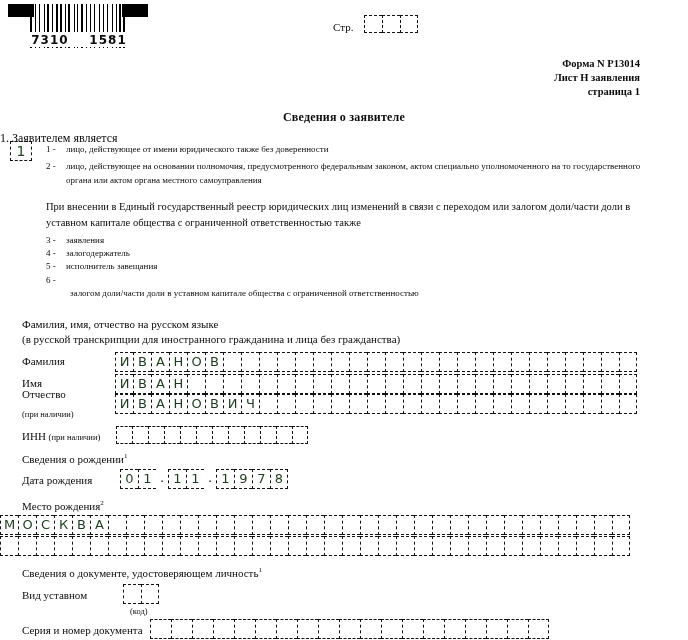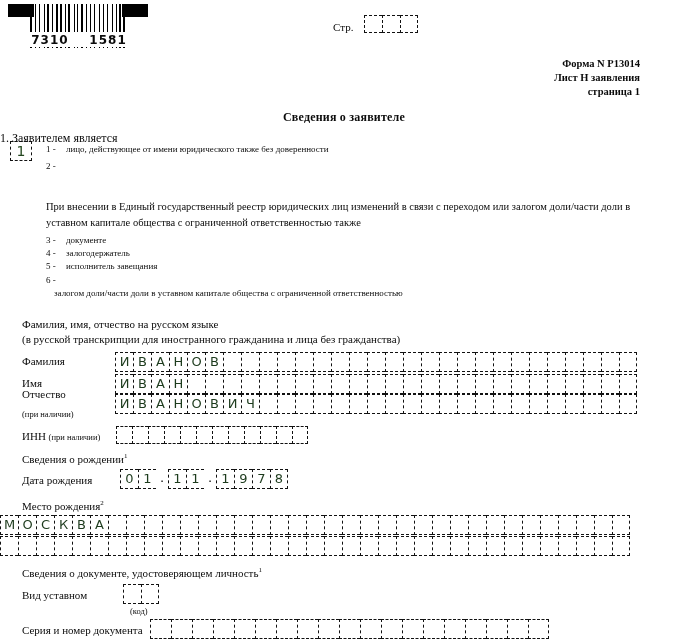--- a/index.html
+++ b/index.html
@@ -141,35 +141,37 @@
   <div class="ctr-title">Сведения о заявителе</div>
 
   <div class="t sec-h" style="left:0;top:131px;">1. Заявителем является</div>
 
   <div class="selbox">1</div>
 
   <div class="t opt-num" style="left:46px;top:144px;">1 -</div>
   <div class="t opt-txt" style="left:66px;top:144px;">лицо, действующее от имени юридического также без доверенности</div>
 
   <div class="t opt-num" style="left:46px;top:161px;">2 -</div>
+  <div class="t opt-txt" style="left:66px;top:161px;">лицо, действующее на основании полномочия, предусмотренного федеральным законом, актом специально уполномоченного на то государственного</div>
+  <div class="t opt-txt" style="left:66px;top:175px;">органа или актом органа местного самоуправления</div>
 
   <div class="t para" style="left:46px;top:199px;">При внесении в Единый государственный реестр юридических лиц изменений в связи с переходом или залогом доли/части доли в</div>
   <div class="t para" style="left:46px;top:215px;">уставном капитале общества с ограниченной ответственностью также</div>
 
   <div class="t opt-num" style="left:46px;top:235px;">3 -</div>
-  <div class="t opt-txt" style="left:66px;top:235px;">документе</div>
+  <div class="t opt-txt" style="left:66px;top:235px;">заявления</div>
 
   <div class="t opt-num" style="left:46px;top:248px;">4 -</div>
   <div class="t opt-txt" style="left:66px;top:248px;">залогодержатель</div>
 
   <div class="t opt-num" style="left:46px;top:261px;">5 -</div>
   <div class="t opt-txt" style="left:66px;top:261px;">исполнитель завещания</div>
 
   <div class="t opt-num" style="left:46px;top:275px;">6 -</div>
-  <div class="t opt-txt" style="left:54px;top:288px;">залогом доли/части доли в уставном капитале общества с ограниченной ответственностью</div>
+  <div class="t opt-txt" style="left:70px;top:288px;">залогом доли/части доли в уставном капитале общества с ограниченной ответственностью</div>
 
 
   <div class="t lbl" style="left:22px;top:318px;">Фамилия, имя, отчество на русском языке</div>
   <div class="t lbl" style="left:22px;top:333px;">(в русской транскрипции для иностранного гражданина и лица без гражданства)</div>
 
   <div class="t lbl" style="left:22px;top:355px;">Фамилия</div>
   <div class="cells" id="surname-cells" style="left:115px;top:352px;">
       <div class="cell filled" style="width: 18px; height: 20px; line-height: 18px; font-size: 13px;">И</div>
       <div class="cell filled" style="width: 18px; height: 20px; line-height: 18px; font-size: 13px;">В</div>
       <div class="cell filled" style="width: 18px; height: 20px; line-height: 18px; font-size: 13px;">А</div>

